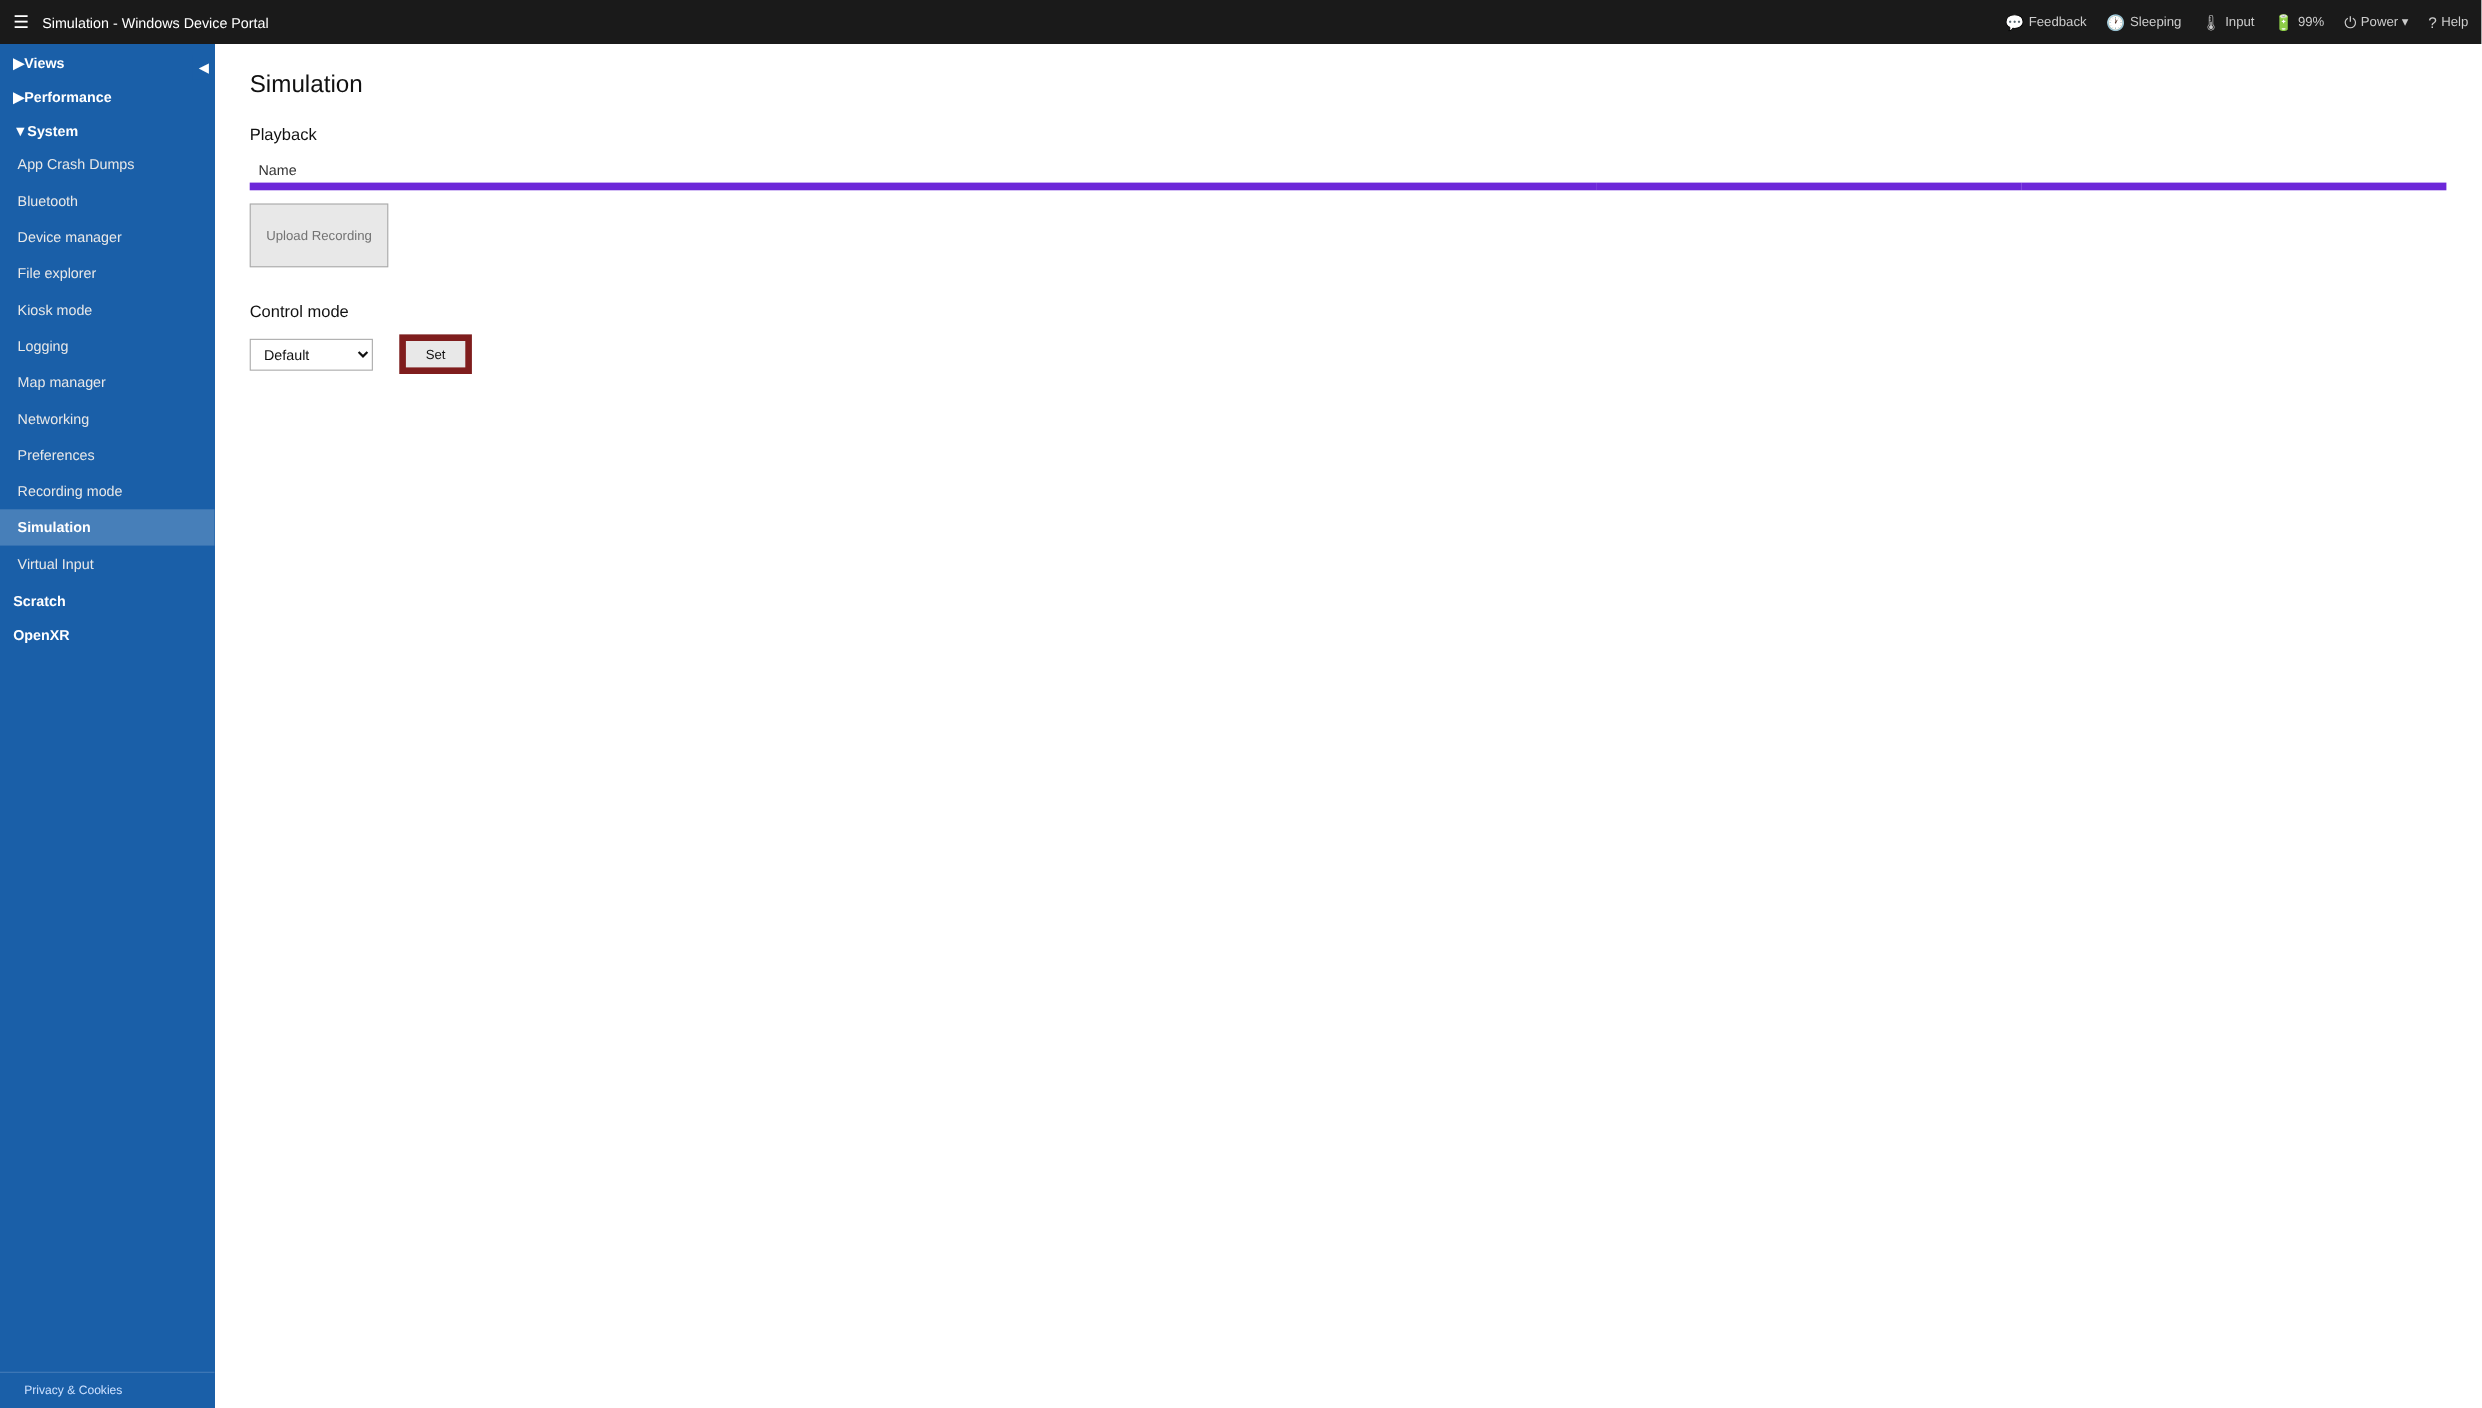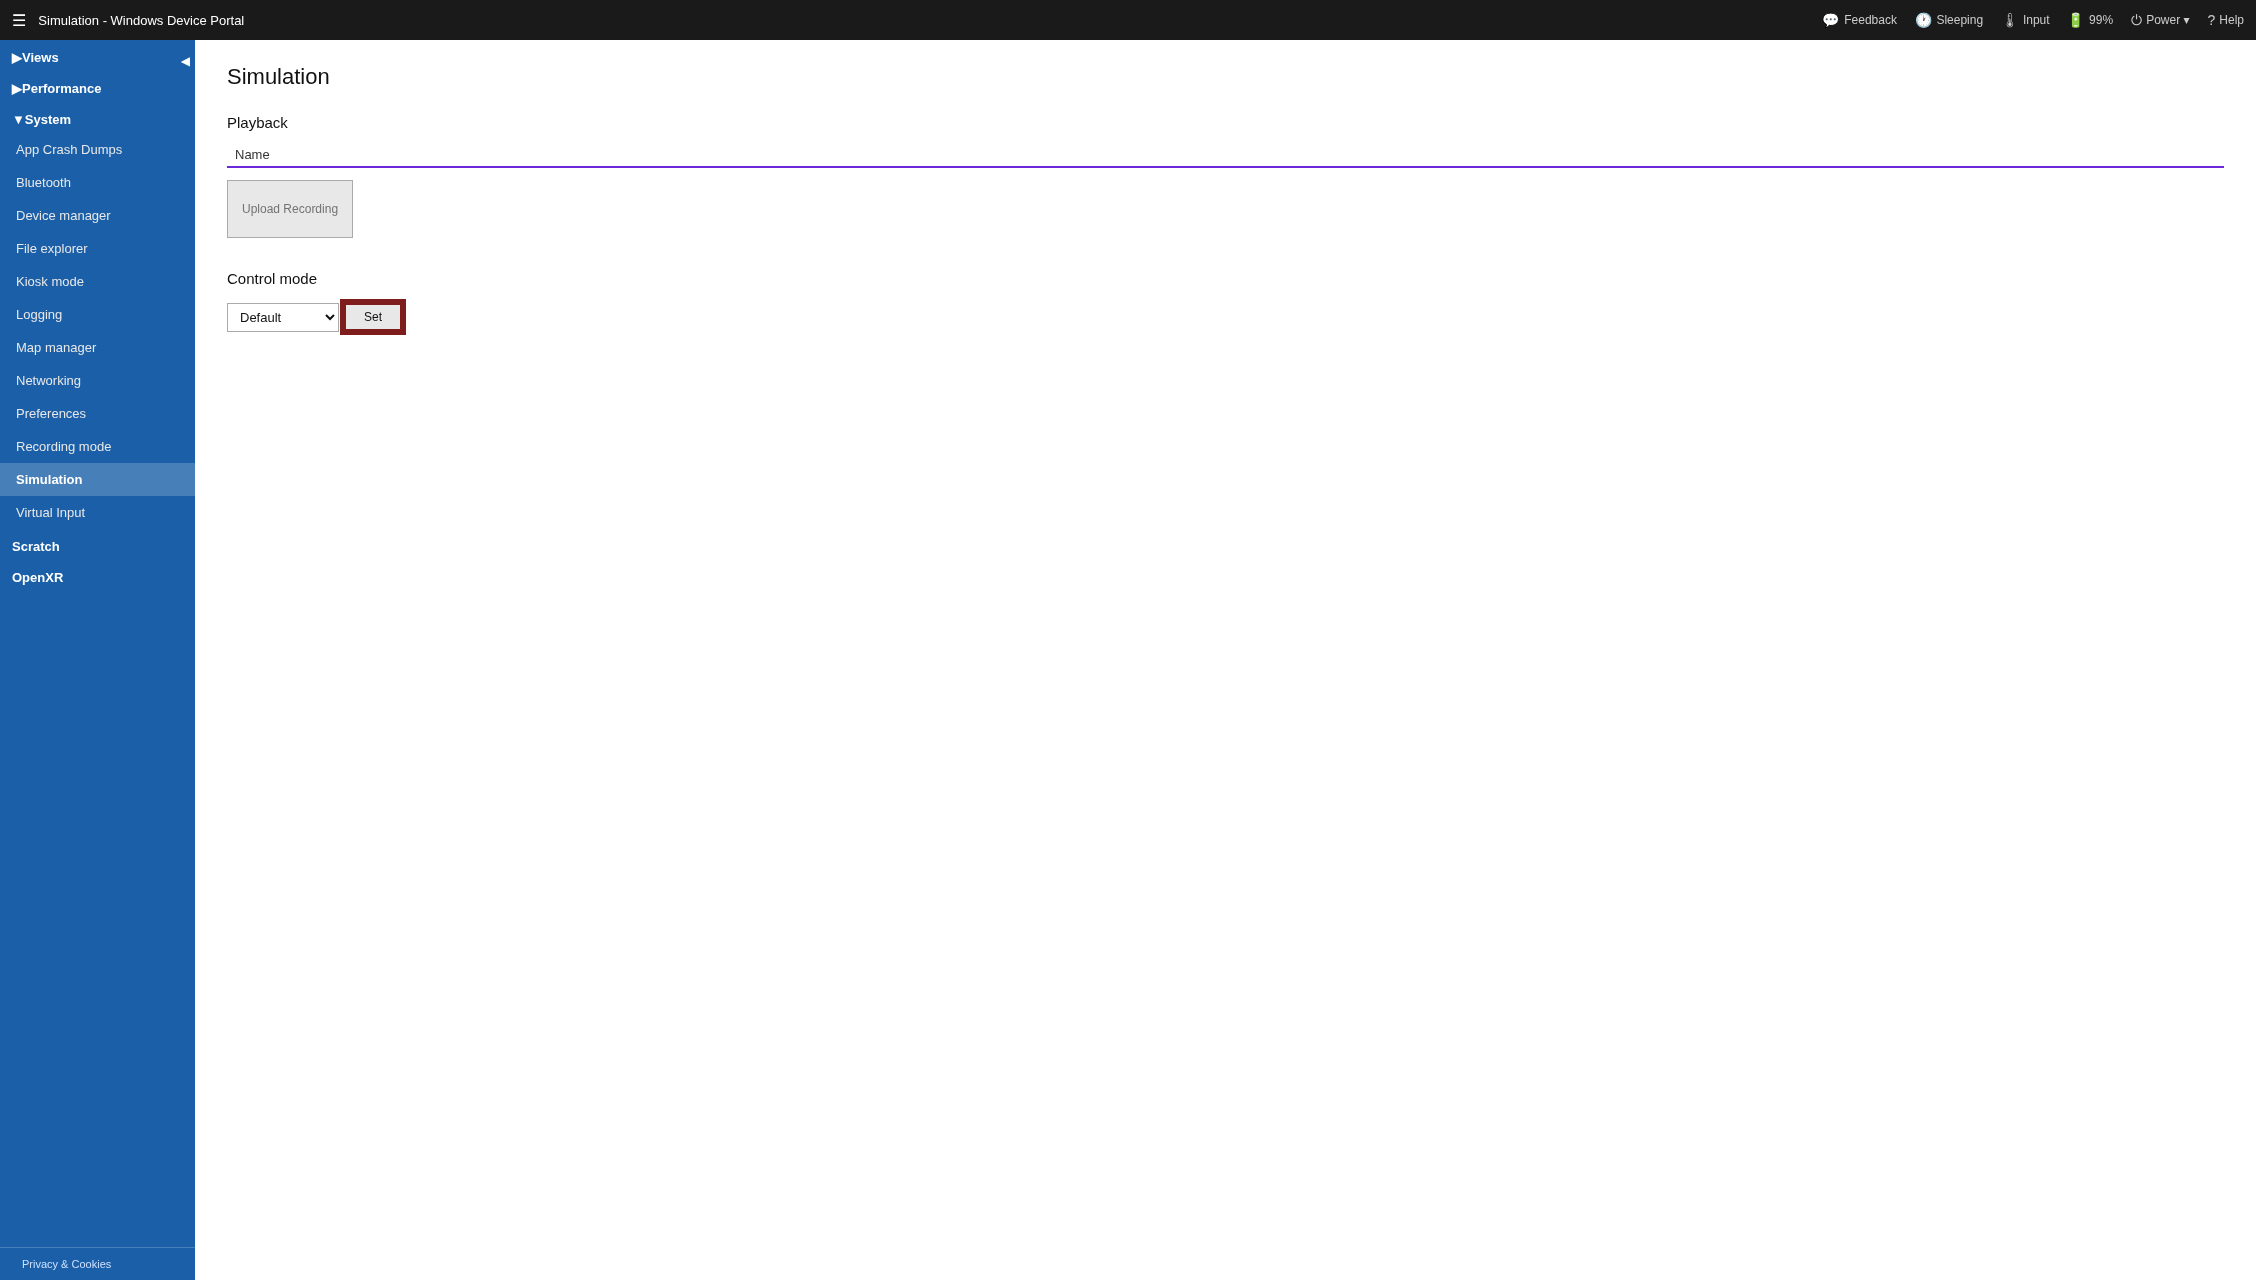--- a/index.html
+++ b/index.html
@@ -122,39 +122,39 @@
       width: 100%;
       border-collapse: collapse;
       margin-bottom: 12px;
     }
     .playback-table th {
       text-align: left;
       padding: 4px 8px;
       font-size: 13px;
       font-weight: 400;
       color: #333;
-      border-bottom: 2px solid #6d28d9;
+      border-bottom: 7px solid #6d28d9;
     }
 
     
     .btn {
       border: 1px solid #aaa;
       background: #e8e8e8;
       padding: 21px 14px;
       font-size: 12px;
       cursor: pointer;
       color: #737373;
     }
 
     
     .control-mode-section { margin-top: 32px; }
     .control-mode-row {
       display: flex;
       align-items: center;
-      gap: 1px;
+      gap: 24px;
       margin-top: 10px;
     }
     select.control-select {
       padding: 5px 24px 5px 8px;
       font-size: 13px;
       border: 1px solid #aaa;
       background: #fff;
       color: #111;
       cursor: pointer;
       appearance: auto;

